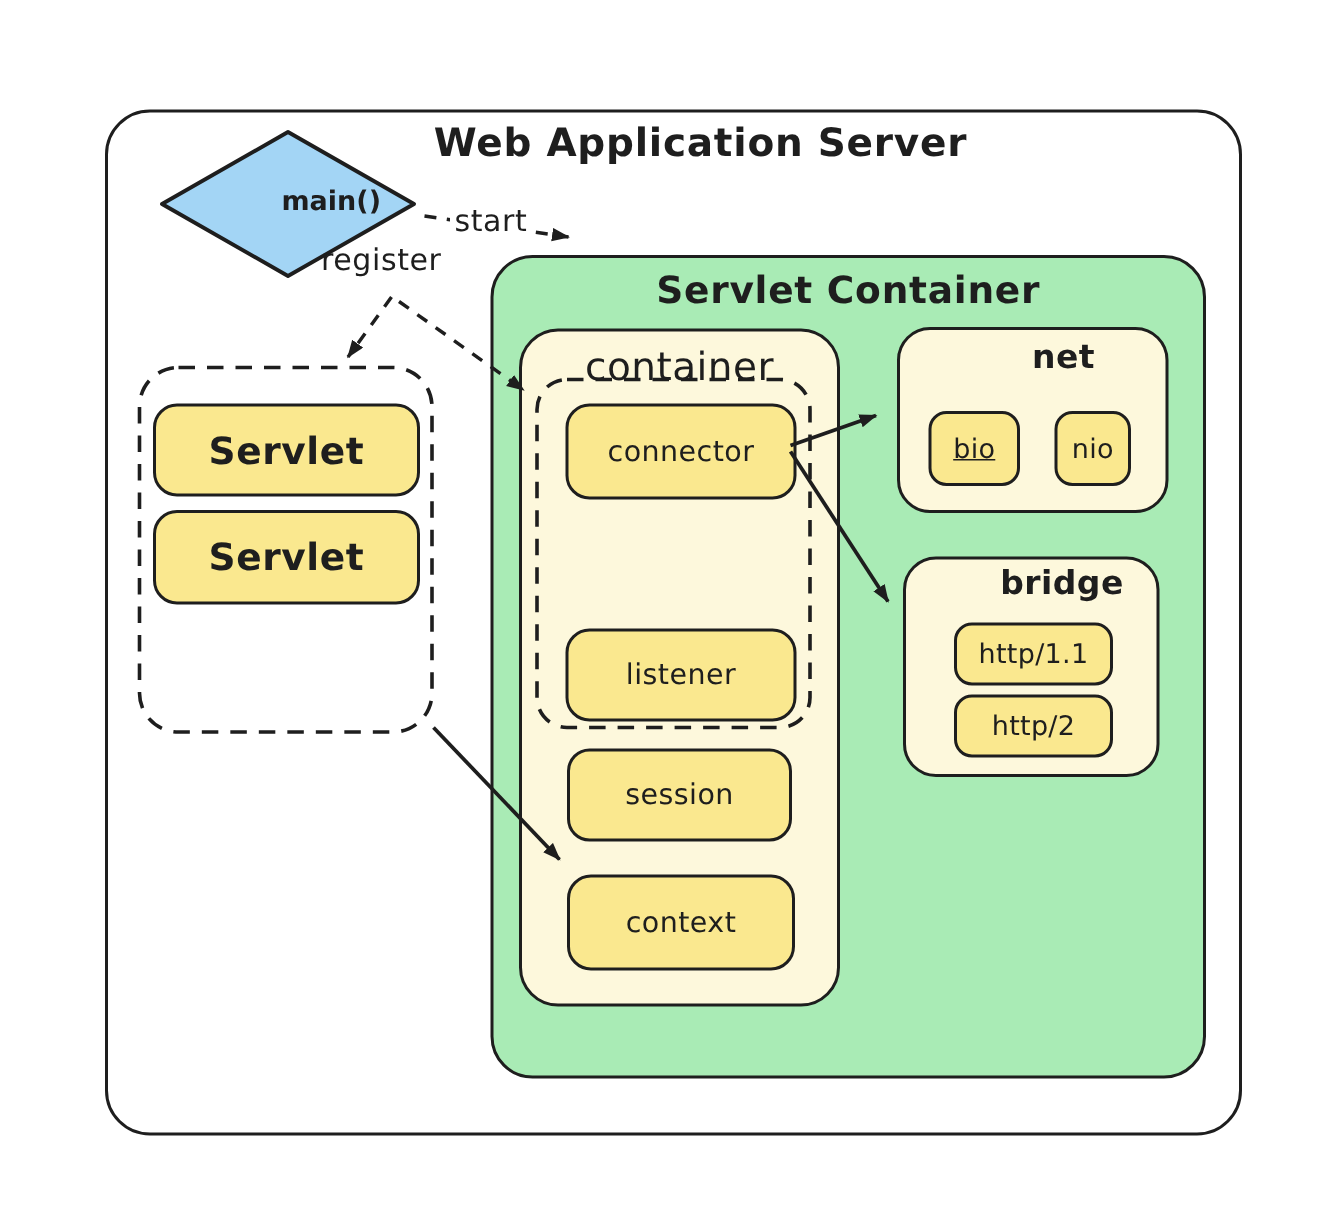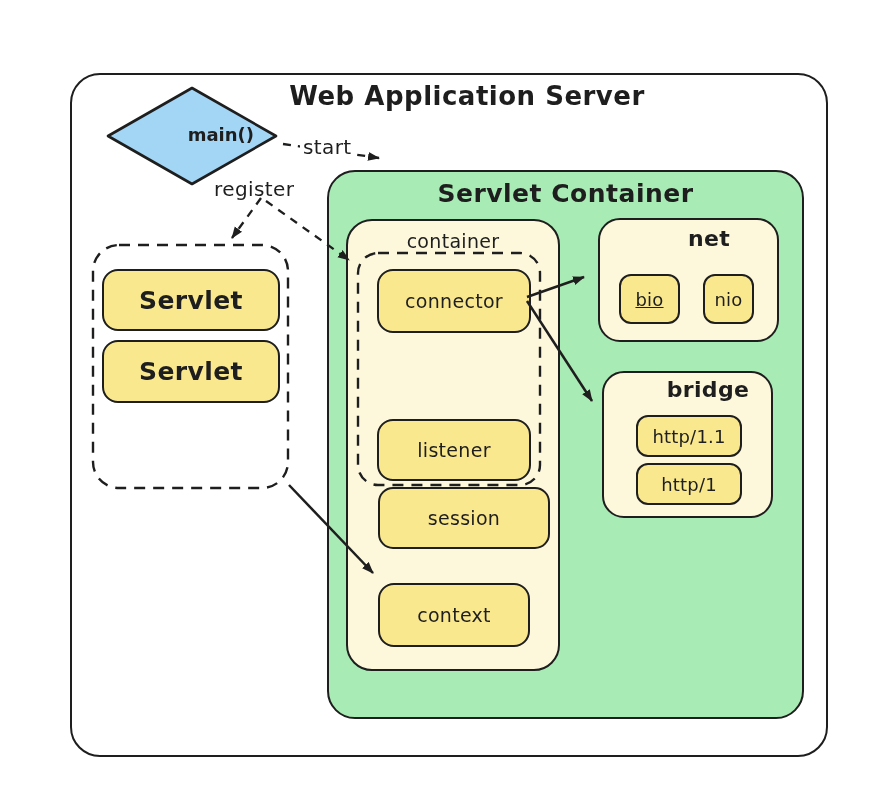--- a/index.html
+++ b/index.html
@@ -48,21 +48,21 @@
   }
   .yellow-sm { border-radius: 12px; border-width: 2.3px; }
   .group-title {
     position: absolute;
     left: 0; right: 0;
     text-align: center;
     white-space: nowrap;
   }
   .t-big    { font-size: 26px; font-weight: bold; letter-spacing: .5px; padding-left: 36px; }
   .t-sc     { font-size: 25px; font-weight: bold; letter-spacing: .5px; }
-  .t-sub    { font-size: 19px; letter-spacing: .3px; }
+  .t-sub    { font-size: 26px; letter-spacing: .3px; }
   .t-med    { font-size: 22px; font-weight: bold; letter-spacing: .3px; padding-left: 41px; }
   .node-label    { font-size: 19px; letter-spacing: .3px; }
   .servlet-label { font-size: 25px; font-weight: bold; letter-spacing: .4px; }
   .small-label   { font-size: 18px; letter-spacing: .2px; }
   .edge-label {
     position: absolute;
     font-size: 20px;
     letter-spacing: .4px;
     z-index: 6;
     white-space: nowrap;
@@ -128,21 +128,21 @@
 
       <div class="abs cream-box" style="left:17px; top:47px; width:214px; height:452px; border-radius:26px;">
         <div class="group-title t-sub" style="top:9px;">container</div>
 
         <div class="abs yellow-box" style="left:29px; top:48px; width:154px; height:64px;">
           <span class="node-label">connector</span>
         </div>
         <div class="abs yellow-box" style="left:29px; top:198px; width:154px; height:62px;">
           <span class="node-label">listener</span>
         </div>
-        <div class="abs yellow-box" style="left:30px; top:266px; width:172px; height:62px;border-radius:15px;">
+        <div class="abs yellow-box" style="left:30px; top:278px; width:150px; height:62px;border-radius:15px;">
           <span class="node-label">session</span>
         </div>
         <div class="abs yellow-box" style="left:30px; top:362px; width:152px; height:64px;">
           <span class="node-label">context</span>
         </div>
       </div>
 
       <div class="abs cream-box" style="left:269px; top:46px; width:181px; height:124px; border-radius:22px;">
         <div class="group-title t-med" style="top:6px;">net</div>
         <div class="abs yellow-box yellow-sm" style="left:19px; top:54px; width:61px; height:50px;text-decoration:underline;">
@@ -152,29 +152,29 @@
           <span class="small-label">nio</span>
         </div>
       </div>
 
       <div class="abs cream-box" style="left:273px; top:199px; width:171px; height:147px; border-radius:22px;">
         <div class="group-title t-med" style="top:4px;">bridge</div>
         <div class="abs yellow-box yellow-sm" style="left:32px; top:42px; width:106px; height:42px;">
           <span class="small-label">http/1.1</span>
         </div>
         <div class="abs yellow-box yellow-sm" style="left:32px; top:90px; width:106px; height:42px;">
-          <span class="small-label">http/1</span>
+          <span class="small-label">http/2</span>
         </div>
       </div>
     </div>
   </div>
 
   <div class="main-label" style="left:134px; top:124px; width:120px;">main()</div>
   <div class="edge-label bg-white" style="left:300px; top:135px;">start</div>
-  <div class="edge-label" style="left:214px; top:161px;margin-top:16px;">register</div>
+  <div class="edge-label" style="left:214px; top:161px;">register</div>
 
   <svg class="overlay" width="894" height="806" viewBox="0 0 894 806">
     <defs>
       <marker id="ah" markerUnits="userSpaceOnUse" markerWidth="14" markerHeight="11" refX="11" refY="4.5" orient="auto">
         <path class="arrowhead-fill" d="M0,0 L12,4.5 L0,9 Z"></path>
       </marker>
     </defs>
 
     <polygon class="diamond-shape" points="108,136 192,88 276,136 192,184"></polygon>
 

